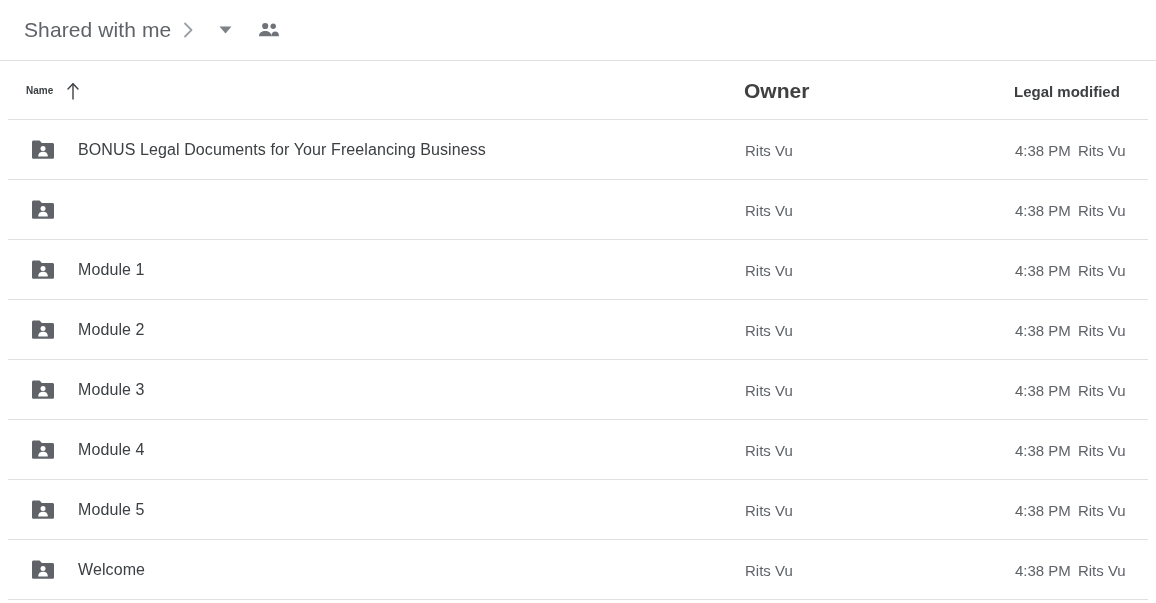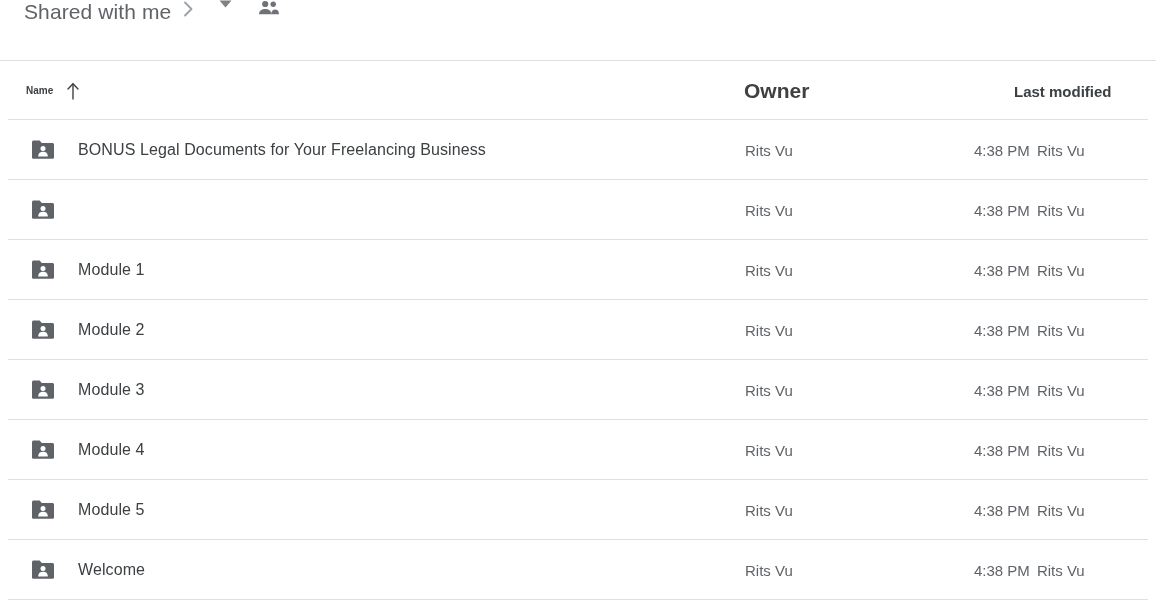--- a/index.html
+++ b/index.html
@@ -15,21 +15,21 @@
     height: 603px;
     position: relative;
     overflow: hidden;
     background: #ffffff;
   }
 
   
   .breadcrumb-bar {
     height: 61px;
     display: flex;
-    align-items: flex-start;
+    align-items: center;
     padding-left: 24px;
     border-bottom: 1px solid #e0e0e0;
   }
   .crumb-parent {
     font-size: 21px;
     color: #5f6368;
     letter-spacing: 0.1px;
     white-space: nowrap;
     cursor: pointer;
   }
@@ -149,21 +149,21 @@
     position: absolute;
     left: 745px;
     top: 50%;
     transform: translateY(-50%);
     font-size: 15px;
     color: #5f6368;
     white-space: nowrap;
   }
   .cell-modified {
     position: absolute;
-    left: 974px;
+    left: 1015px;
     top: 50%;
     transform: translateY(-50%);
     font-size: 15px;
     color: #5f6368;
     white-space: nowrap;
   }
   .cell-modified .mod-by { margin-left: 7px; }
 </style>
 </head>
 <body>
@@ -200,21 +200,21 @@
     <div class="hdr-name">
       <span>Name</span>
       <span class="hdr-sort-arrow">
         <svg width="14" height="18" viewBox="0 0 14 18" aria-hidden="true">
           <path d="M7 17 L7 2" fill="none" stroke="#3c4043" stroke-width="1.4" stroke-linecap="round"></path>
           <path d="M2 7 L7 1.8 L12 7" fill="none" stroke="#3c4043" stroke-width="1.4" stroke-linecap="round" stroke-linejoin="round"></path>
         </svg>
       </span>
     </div>
     <div class="hdr-owner">Owner</div>
-    <div class="hdr-modified">Last modified</div>
+    <div class="hdr-modified">Legal modified</div>
     <div class="divider-bottom"></div>
   </div>
 
   <div class="rows" id="rows-container">
   <div class="row">
     <div class="cell-icon">
       <svg width="26" height="22" viewBox="0 0 26 22" aria-hidden="true">
         <path d="M2 3.2 C2 2.3 2.7 1.6 3.6 1.6 L9.6 1.6 L11.8 4.1 L22.4 4.1 C23.3 4.1 24 4.8 24 5.7 L24 18.2 C24 19.1 23.3 19.8 22.4 19.8 L3.6 19.8 C2.7 19.8 2 19.1 2 18.2 Z" fill="#5f6368"></path>
         <circle cx="13" cy="9.6" r="2.5" fill="#ffffff"></circle>
         <path d="M8.2 17.4 C8.2 14.2 10.3 12.8 13 12.8 C15.7 12.8 17.8 14.2 17.8 17.4 Z" fill="#ffffff"></path>

